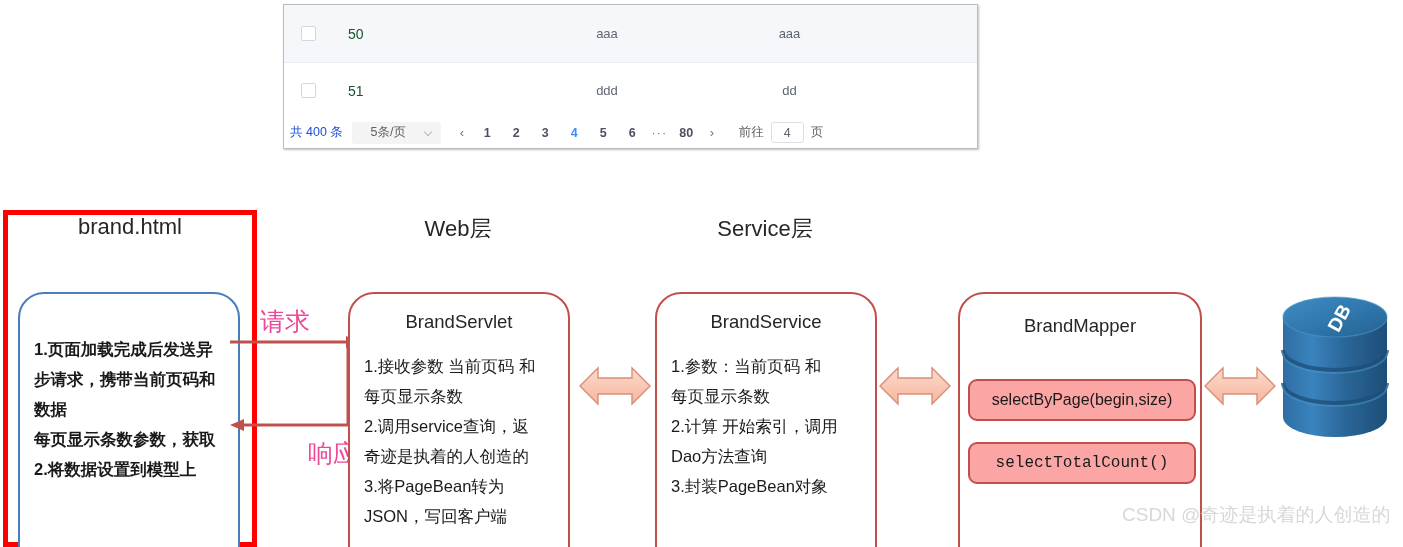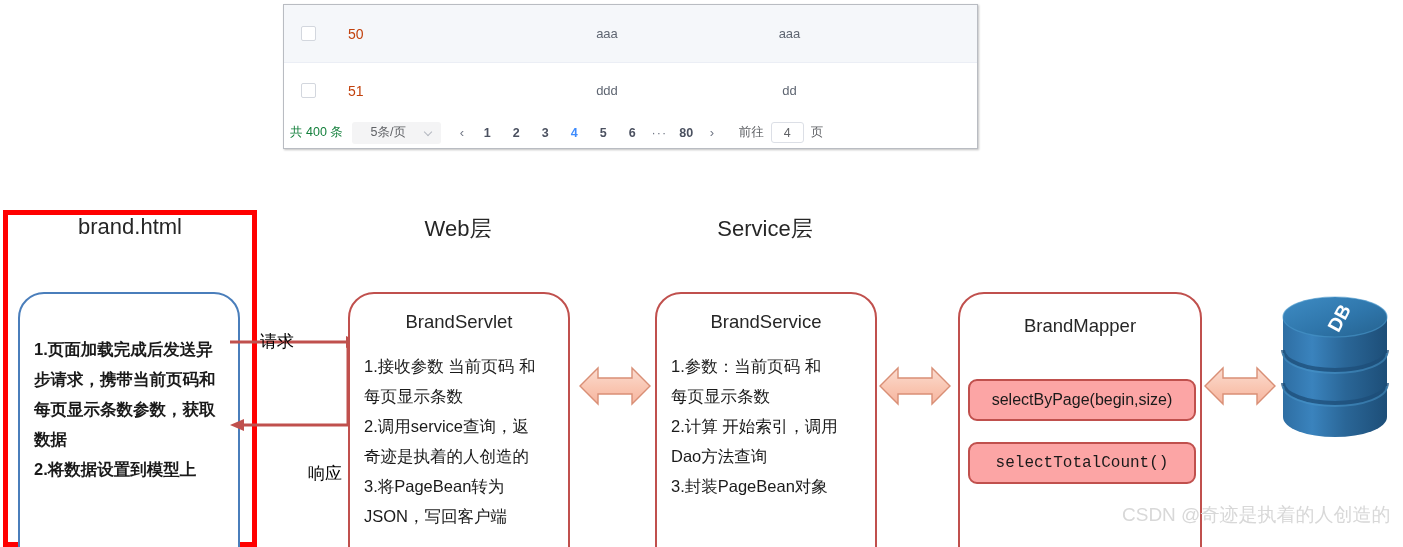--- a/index.html
+++ b/index.html
@@ -61,21 +61,21 @@
     height: 13px;
     border: 1px solid #d3d7de;
     border-radius: 2px;
     background: #ffffff;
     display: block;
   }
   .cell-id {
     width: 160px;
     flex: 0 0 160px;
     font-size: 14px;
-    color: #c2410c;
+    color: #14532d;
     padding-left: 16px;
     box-sizing: border-box;
   }
   .cell-c2 {
     width: 230px;
     flex: 0 0 230px;
     font-size: 13px;
     color: #5f6672;
     text-align: center;
   }
@@ -100,21 +100,21 @@
     padding-left: 6px;
     box-sizing: border-box;
     background: #ffffff;
     font-size: 12.5px;
     color: #5f6672;
   }
   .pg-total {
     margin-right: 9px;
     white-space: nowrap;
     font-size: 12.5px;
-    color: #15803d;
+    color: #1d4ed8;
   }
   .pg-select {
     width: 89px;
     height: 22px;
     background: #f4f4f5;
     border-radius: 3px;
     display: flex;
     align-items: center;
     justify-content: space-between;
     padding: 0 7px 0 0;
@@ -252,24 +252,23 @@
     align-items: center;
     justify-content: center;
     font-size: 16px;
     color: #1a1a1a;
   }
 
   
   .reqresp { position: absolute; left: 230px; top: 85px; width: 130px; height: 175px; }
   .rr-label {
     position: absolute;
-    font-size: 17px;
-    color: #000000;
+    font-size: 25px;
+    color: #ec4899;
     white-space: nowrap;
-    margin-top: 25px;
   }
 
   .dbl-arrow {
     position: absolute;
     width: 74px;
     height: 48px;
   }
 
   .db-icon {
     position: absolute;
@@ -343,22 +342,22 @@
 
   <div class="diagram">
 
     <div class="redbox"></div>
 
     <div class="layer-title" style="left:3px; top:24px; width:254px;">brand.html</div>
     <div class="node blue" style="left:18px; top:58px; width:222px; height:304px;font-weight:bold;">
       <div class="node-body" style="top:40px;">
         <p>1.页面加载完成后发送异</p>
         <p>步请求，携带当前页码和</p>
+        <p>数据</p>
         <p>每页显示条数参数，获取</p>
-        <p>数据</p>
         <p>2.将数据设置到模型上</p>
       </div>
     </div>
 
     <div class="reqresp">
       <svg width="130" height="175" viewBox="0 0 130 175">
 
         <path d="M0,67 L118,67" stroke="#c0504d" stroke-width="3" fill="none"></path>
         <polygon points="130,67 116,61 116,73" fill="#c0504d"></polygon>
 

